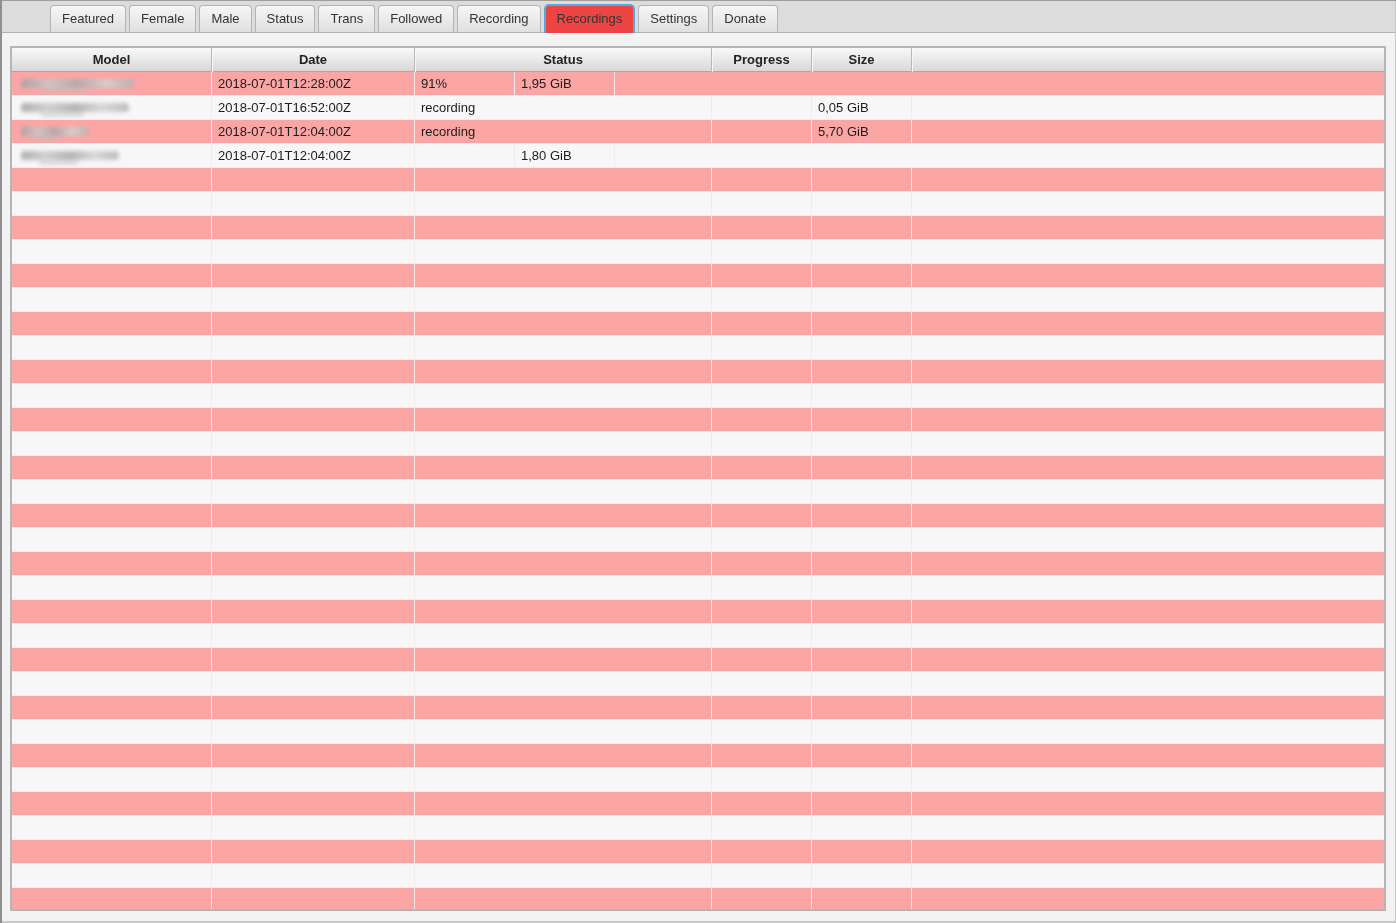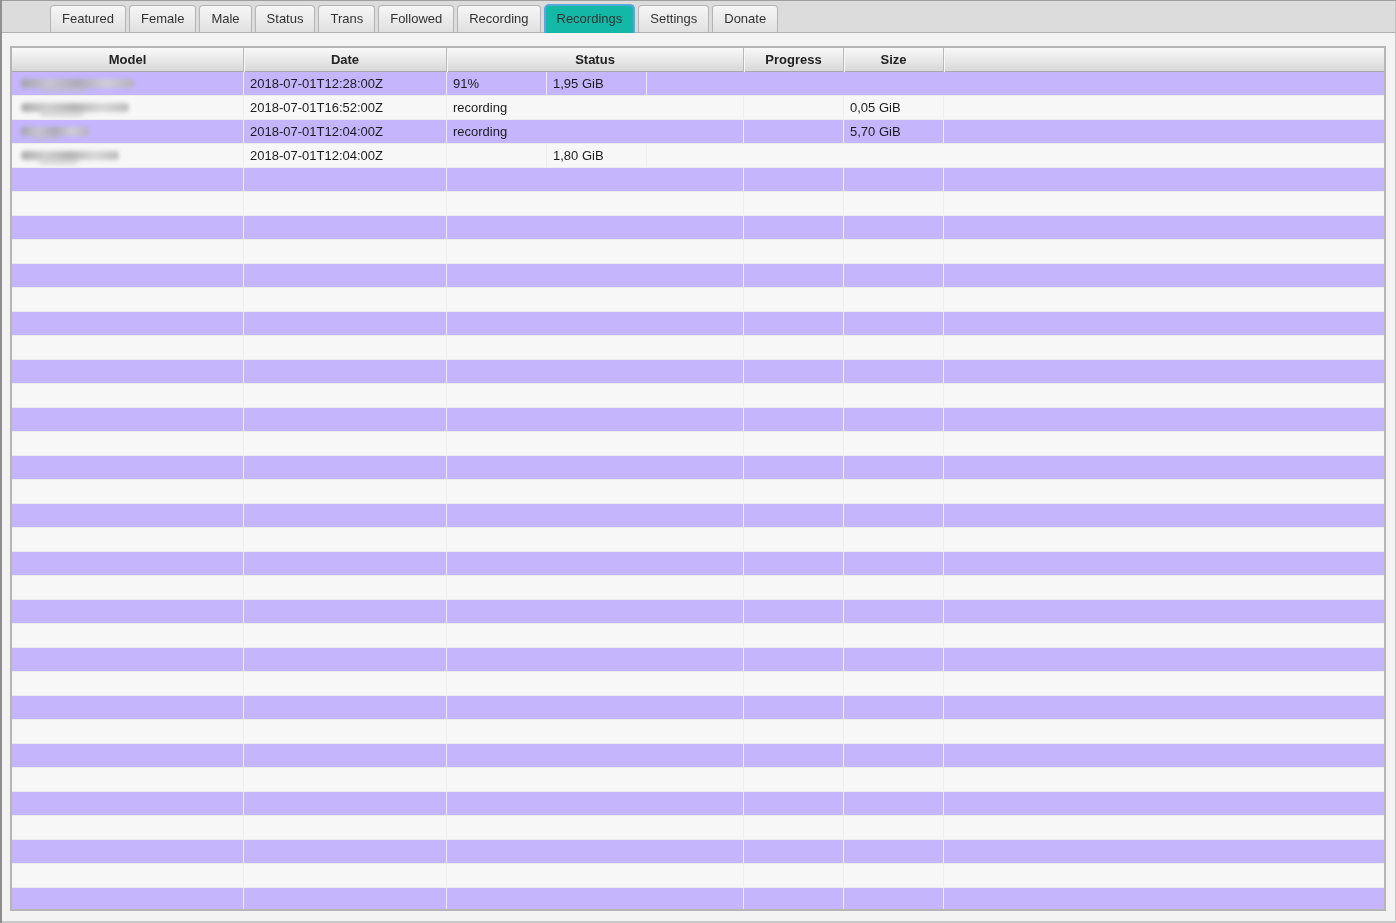--- a/index.html
+++ b/index.html
@@ -24,21 +24,21 @@
   .tabs{display:flex;align-items:flex-end;height:100%;padding-left:8px;gap:3px;}
   .tab{
     height:27px;line-height:26px;padding:0 11px;
     background:linear-gradient(#f6f6f6,#e0e0e0);
     border:1px solid #b4b4b4;border-bottom:none;
     border-radius:4px 4px 0 0;
     color:#333;box-sizing:border-box;cursor:default;
     white-space:nowrap;
   }
   .tab.active{
-    background:#14b8a6;
+    background:#ef4444;
     border:2px solid #57a9dc;border-bottom:none;
     border-radius:5px 5px 0 0;
     height:29px;line-height:25px;margin-bottom:-1px;
     position:relative;z-index:2;
   }
   
   .table{
     position:absolute;left:10px;top:46px;width:1376px;height:865px;
     border:2px solid #b5b5b5;box-sizing:border-box;
     background:#ffffff;overflow:hidden;
@@ -49,30 +49,30 @@
   }
   .hcell{
     box-sizing:border-box;height:24px;line-height:23px;
     font-weight:bold;color:#222;text-align:center;
     border-right:1px solid #b9b9b9;box-shadow:inset 1px 0 0 #f7f7f7;
     overflow:hidden;white-space:nowrap;
   }
   .hcell.c0{box-shadow:none;}
   .hcell.c5{border-right:none;}
   .tbody{display:block;}
-  .trow{display:flex;height:24px;box-sizing:border-box;background:#c4b5fd;
+  .trow{display:flex;height:24px;box-sizing:border-box;background:#fca5a5;
     border-bottom:1px solid #ececec;}
   .trow.alt{background:#f7f7f7;border-bottom:1px solid #eeeeee;}
   .tcell{
     box-sizing:border-box;height:23px;line-height:23px;
     padding-left:6px;border-right:1px solid #ededed;
     overflow:hidden;white-space:nowrap;color:#1c1c1c;
   }
   .tcell.c5{border-right:none;}
-  .c0{width:232px;}
+  .c0{width:200px;}
   .c1{width:203px;}
   .c2{width:297px;}
   .c3{width:100px;}
   .c4{width:100px;}
   .c5{flex:1;}
   
   .blur{
     height:9px;margin-top:7px;margin-left:3px;border-radius:4px;
     background:linear-gradient(90deg,#9f9f9f,#c9c9c9 25%,#a9a9a9 50%,#d2d2d2 75%,#b3b3b3);
     filter:blur(2.2px);opacity:.85;position:relative;

